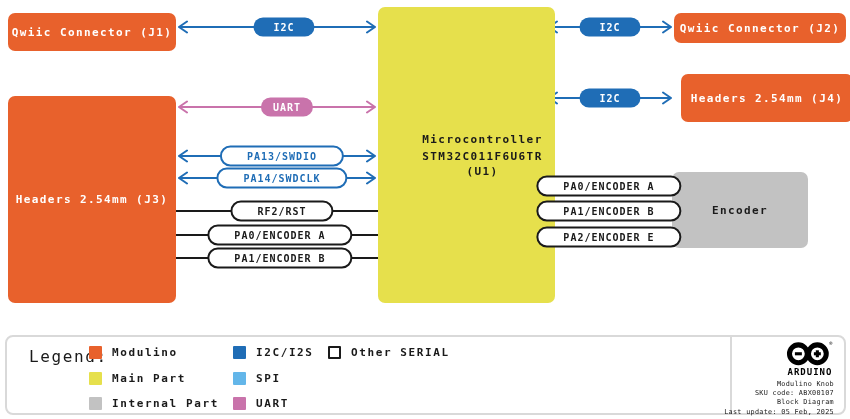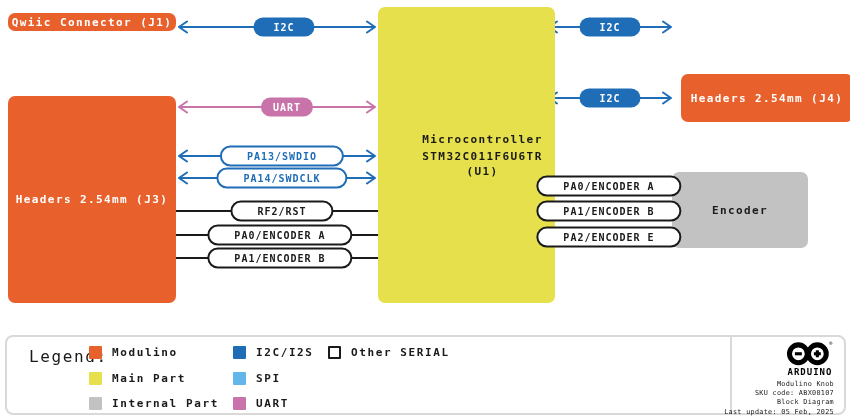--- a/index.html
+++ b/index.html
@@ -64,22 +64,25 @@
     <g stroke="#1A1A1A" stroke-width="2" fill="none">
       <path d="M176,211 H378"></path>
       <path d="M176,235 H378"></path>
       <path d="M176,258 H378"></path>
       <path d="M546,186 H672"></path>
       <path d="M546,211 H672"></path>
       <path d="M546,237 H672"></path>
     </g>
   </svg>
 
-  <div class="box box-orange" style="left:8px;top:13px;width:168px;height:18px;">
+  <div class="box box-orange" style="left:8px;top:13px;width:168px;height:38px;">
     <span>Qwiic Connector (J1)</span>
+  </div>
+  <div class="box box-orange" style="left:674px;top:13px;width:172px;height:30px;">
+    <span>Qwiic Connector (J2)</span>
   </div>
   <div class="box box-orange" style="left:674px;top:74px;width:172px;height:48px;margin-left:7px;">
     <span>Headers 2.54mm (J4)</span>
   </div>
   <div class="box box-orange" style="left:8px;top:96px;width:168px;height:207px;">
     <span>Headers 2.54mm (J3)</span>
   </div>
   <div class="box box-yellow" style="left:378px;top:7px;width:177px;height:296px;gap:2px;padding-left:32px;">
     <span>Microcontroller</span>
     <span>STM32C011F6U6TR (U1)</span>

